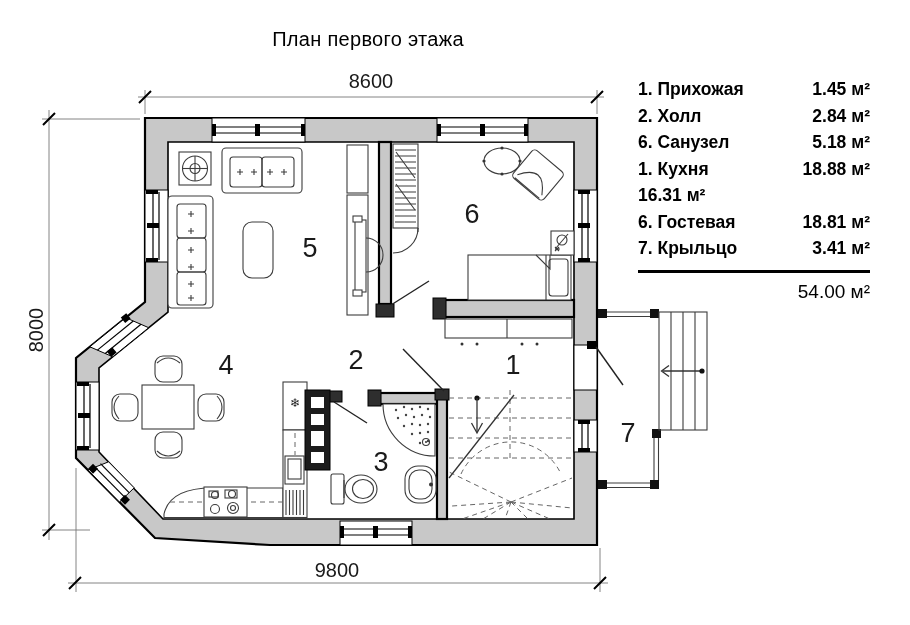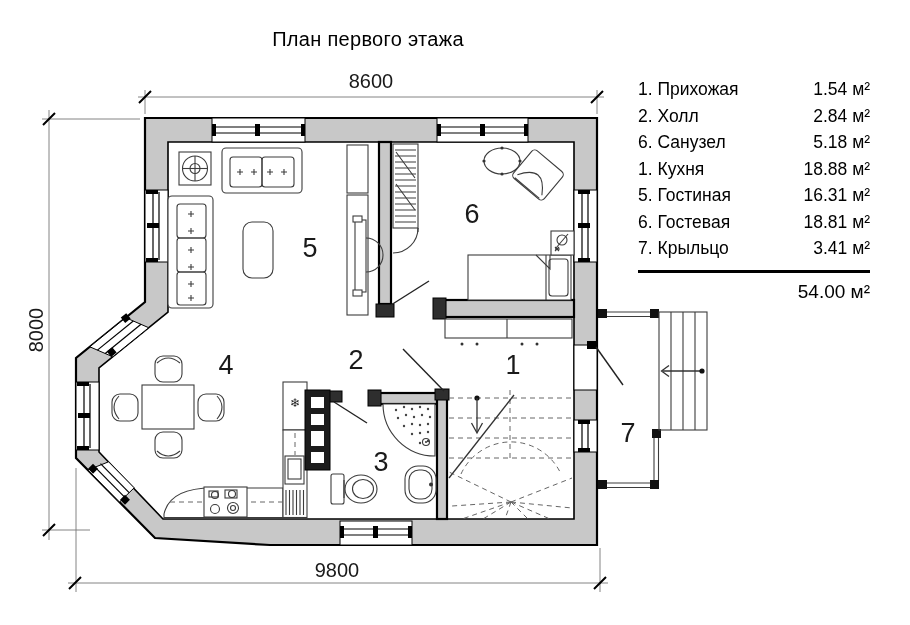--- a/index.html
+++ b/index.html
@@ -15,21 +15,21 @@
     font-family:"Liberation Sans", sans-serif;color:#000;padding-left:8px;
   }
   #plan-svg{position:absolute;left:0;top:0;}
   .title{
     position:absolute;left:228px;top:28px;width:280px;text-align:center;
     font-size:20px;letter-spacing:.3px;color:#000;
   }
   .legend{
     position:absolute;left:638px;top:76px;width:232px;font-size:17.5px;line-height:26.5px;
   }
-  .legend-row{display:flex;justify-content:space-between;white-space:nowrap;}
+  .legend-row{display:flex;justify-content:space-between;white-space:nowrap;font-weight:bold;}
   .legend-rule{border:none;border-top:3px solid #000;margin:8px 0 6px 0;}
   .legend-total{text-align:right;font-size:19px;}
   text{font-family:"Liberation Sans", sans-serif;fill:#1a1a1a;}
   .roomnum{font-size:27px;}
   .dimtxt{font-size:20px;}
   .w{fill:var(--wall-fill);stroke:var(--line);stroke-width:2.2;}
   .cap{fill:var(--cap-fill);stroke:#000;stroke-width:1;}
   .win{fill:#fff;stroke:#000;stroke-width:1;}
   .gl{stroke:#000;stroke-width:1.2;fill:none;}
   .fur{stroke:#3c3c3c;stroke-width:1.1;fill:#fff;}
@@ -43,36 +43,35 @@
 </head>
 <body>
 
 <div id="stage">
 
   <div class="title">План первого этажа</div>
 
   <div class="legend">
     <div class="legend-row">
         <span>1. Прихожая</span>
-        <span>1.54 м²</span>
+        <span>1.45 м²</span>
       </div>
     <div class="legend-row">
         <span>2. Холл</span>
         <span>2.84 м²</span>
       </div>
     <div class="legend-row">
         <span>6. Санузел</span>
         <span>5.18 м²</span>
       </div>
     <div class="legend-row">
         <span>1. Кухня</span>
         <span>18.88 м²</span>
       </div>
     <div class="legend-row">
-        <span>5. Гостиная</span>
         <span>16.31 м²</span>
       </div>
     <div class="legend-row">
         <span>6. Гостевая</span>
         <span>18.81 м²</span>
       </div>
     <div class="legend-row">
         <span>7. Крыльцо</span>
         <span>3.41 м²</span>
       </div>

